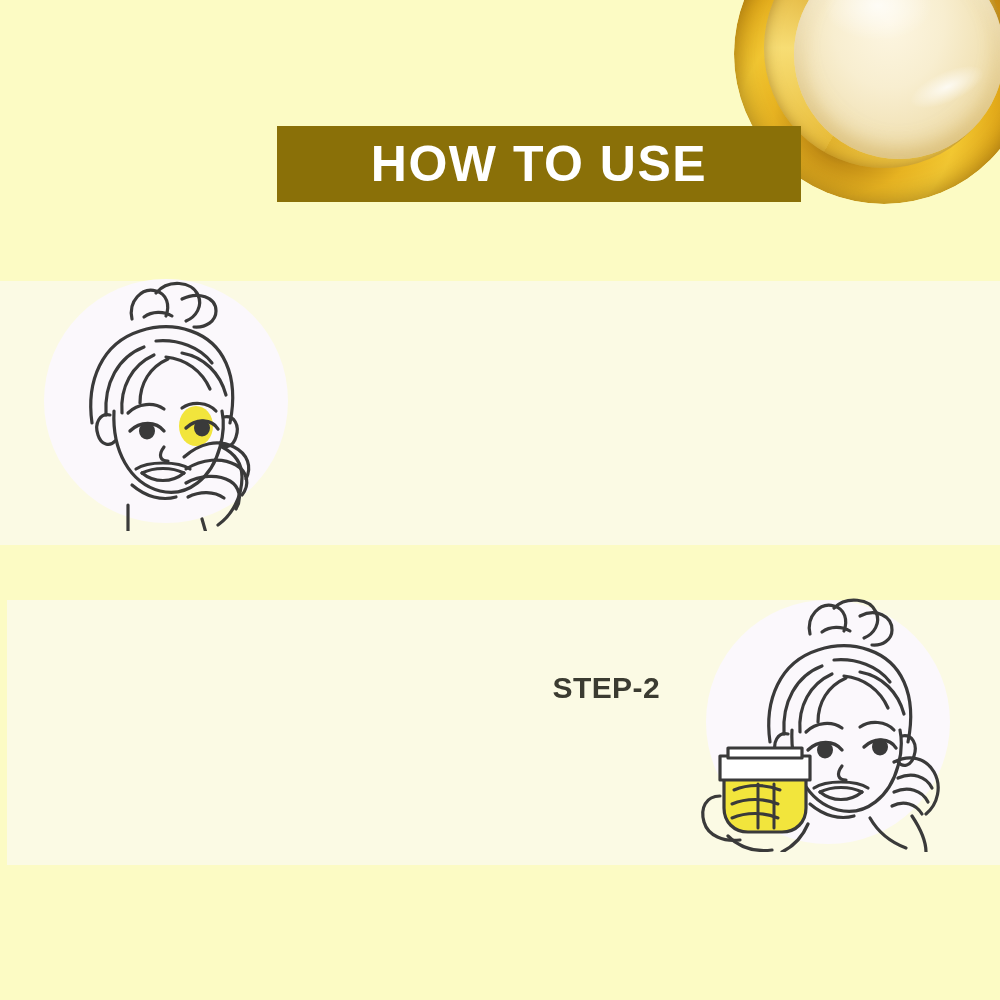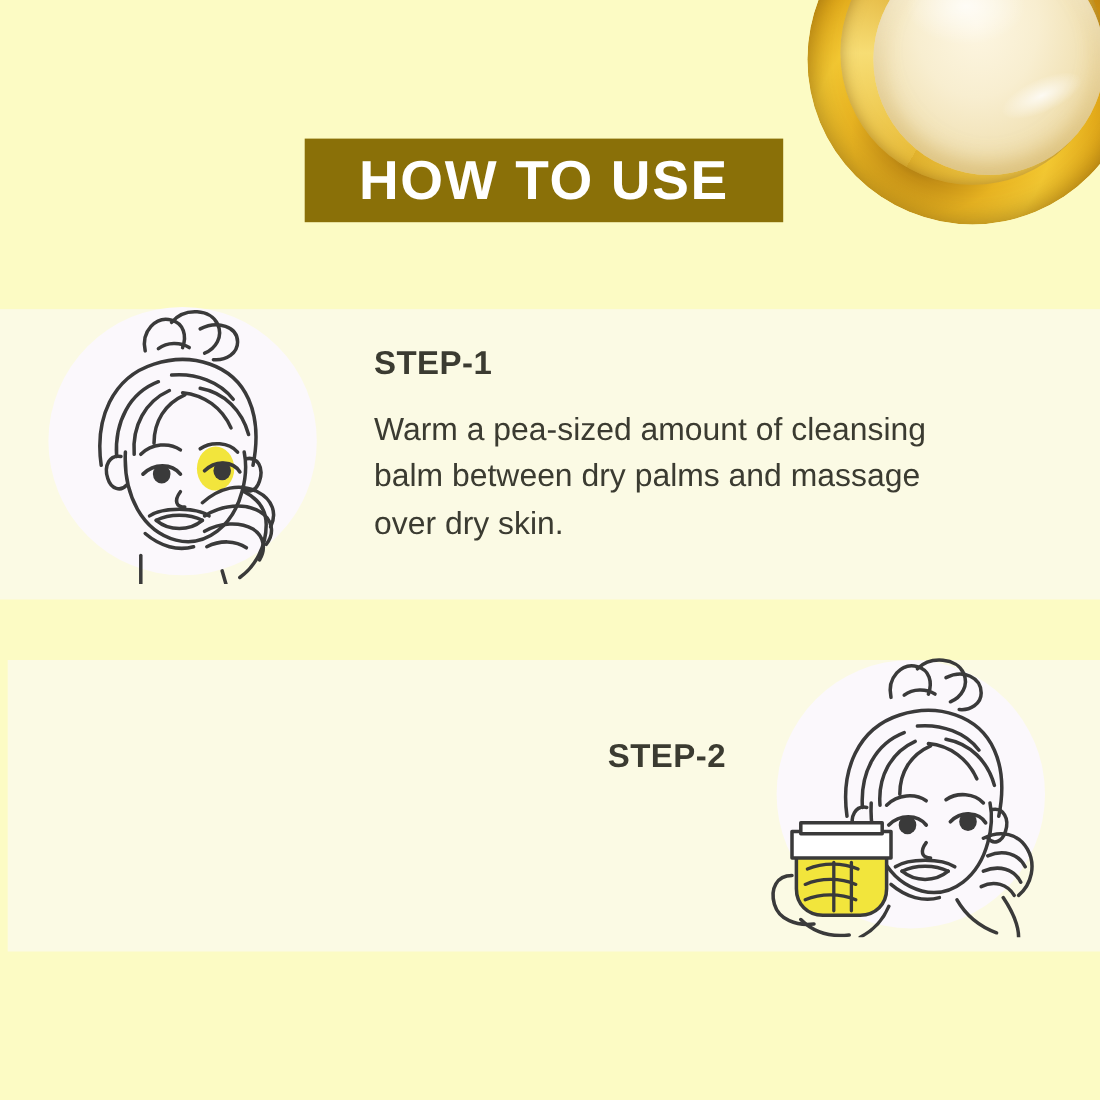--- a/index.html
+++ b/index.html
@@ -81,21 +81,21 @@
     border-radius: 50%;
     transform: rotate(-24deg);
     background: radial-gradient(ellipse, rgba(255,255,255,.8), rgba(255,255,255,0) 72%);
   }
 
   
   .banner {
     position: absolute;
     left: 277px;
     top: 126px;
-    width: 435px;
+    width: 524px;
     height: 76px;
     background: #8A7008;
     display: flex;
     align-items: center;
     justify-content: center;
   }
   .banner-title {
     color: #FFFFFF;
     font-size: 50px;
     font-weight: bold;
@@ -232,26 +232,20 @@
 
       <path d="M148 186 C164 172 182 168 198 176 C212 183 216 196 210 208"></path>
       <path d="M150 198 C166 188 186 186 200 194 C212 201 214 214 206 224"></path>
       <path d="M150 212 C164 204 182 203 194 210 C204 216 206 228 200 238"></path>
       <path d="M152 226 C164 220 178 220 188 227"></path>
       <path d="M186 176 C198 182 206 192 206 206 C206 226 196 244 182 254"></path>
       <path d="M166 248 L170 262"></path>
     </svg>
   </div>
 
-  <div class="step-text step-1-text">
-    <p class="step-label">STEP-1</p>
-    <p class="step-body">Warm a pea-sized amount of cleansing
-balm between dry palms and massage
-over dry skin.</p>
-  </div>
 
   <div class="band band-2"></div>
 
   <div class="illus illus-2">
     <svg viewBox="0 0 260 260" xmlns="http://www.w3.org/2000/svg" fill="none" stroke="#3A3A3A" stroke-width="3.2" stroke-linecap="round" stroke-linejoin="round">
 
       <path d="M112 42 C108 24 122 10 136 14 C147 17 150 28 146 39"></path>
       <path d="M136 16 C148 4 172 6 178 20 C183 31 176 42 166 46"></path>
       <path d="M162 24 C178 16 194 24 194 38 C194 48 184 54 174 53"></path>
       <path d="M124 40 C132 34 144 34 152 39"></path>

